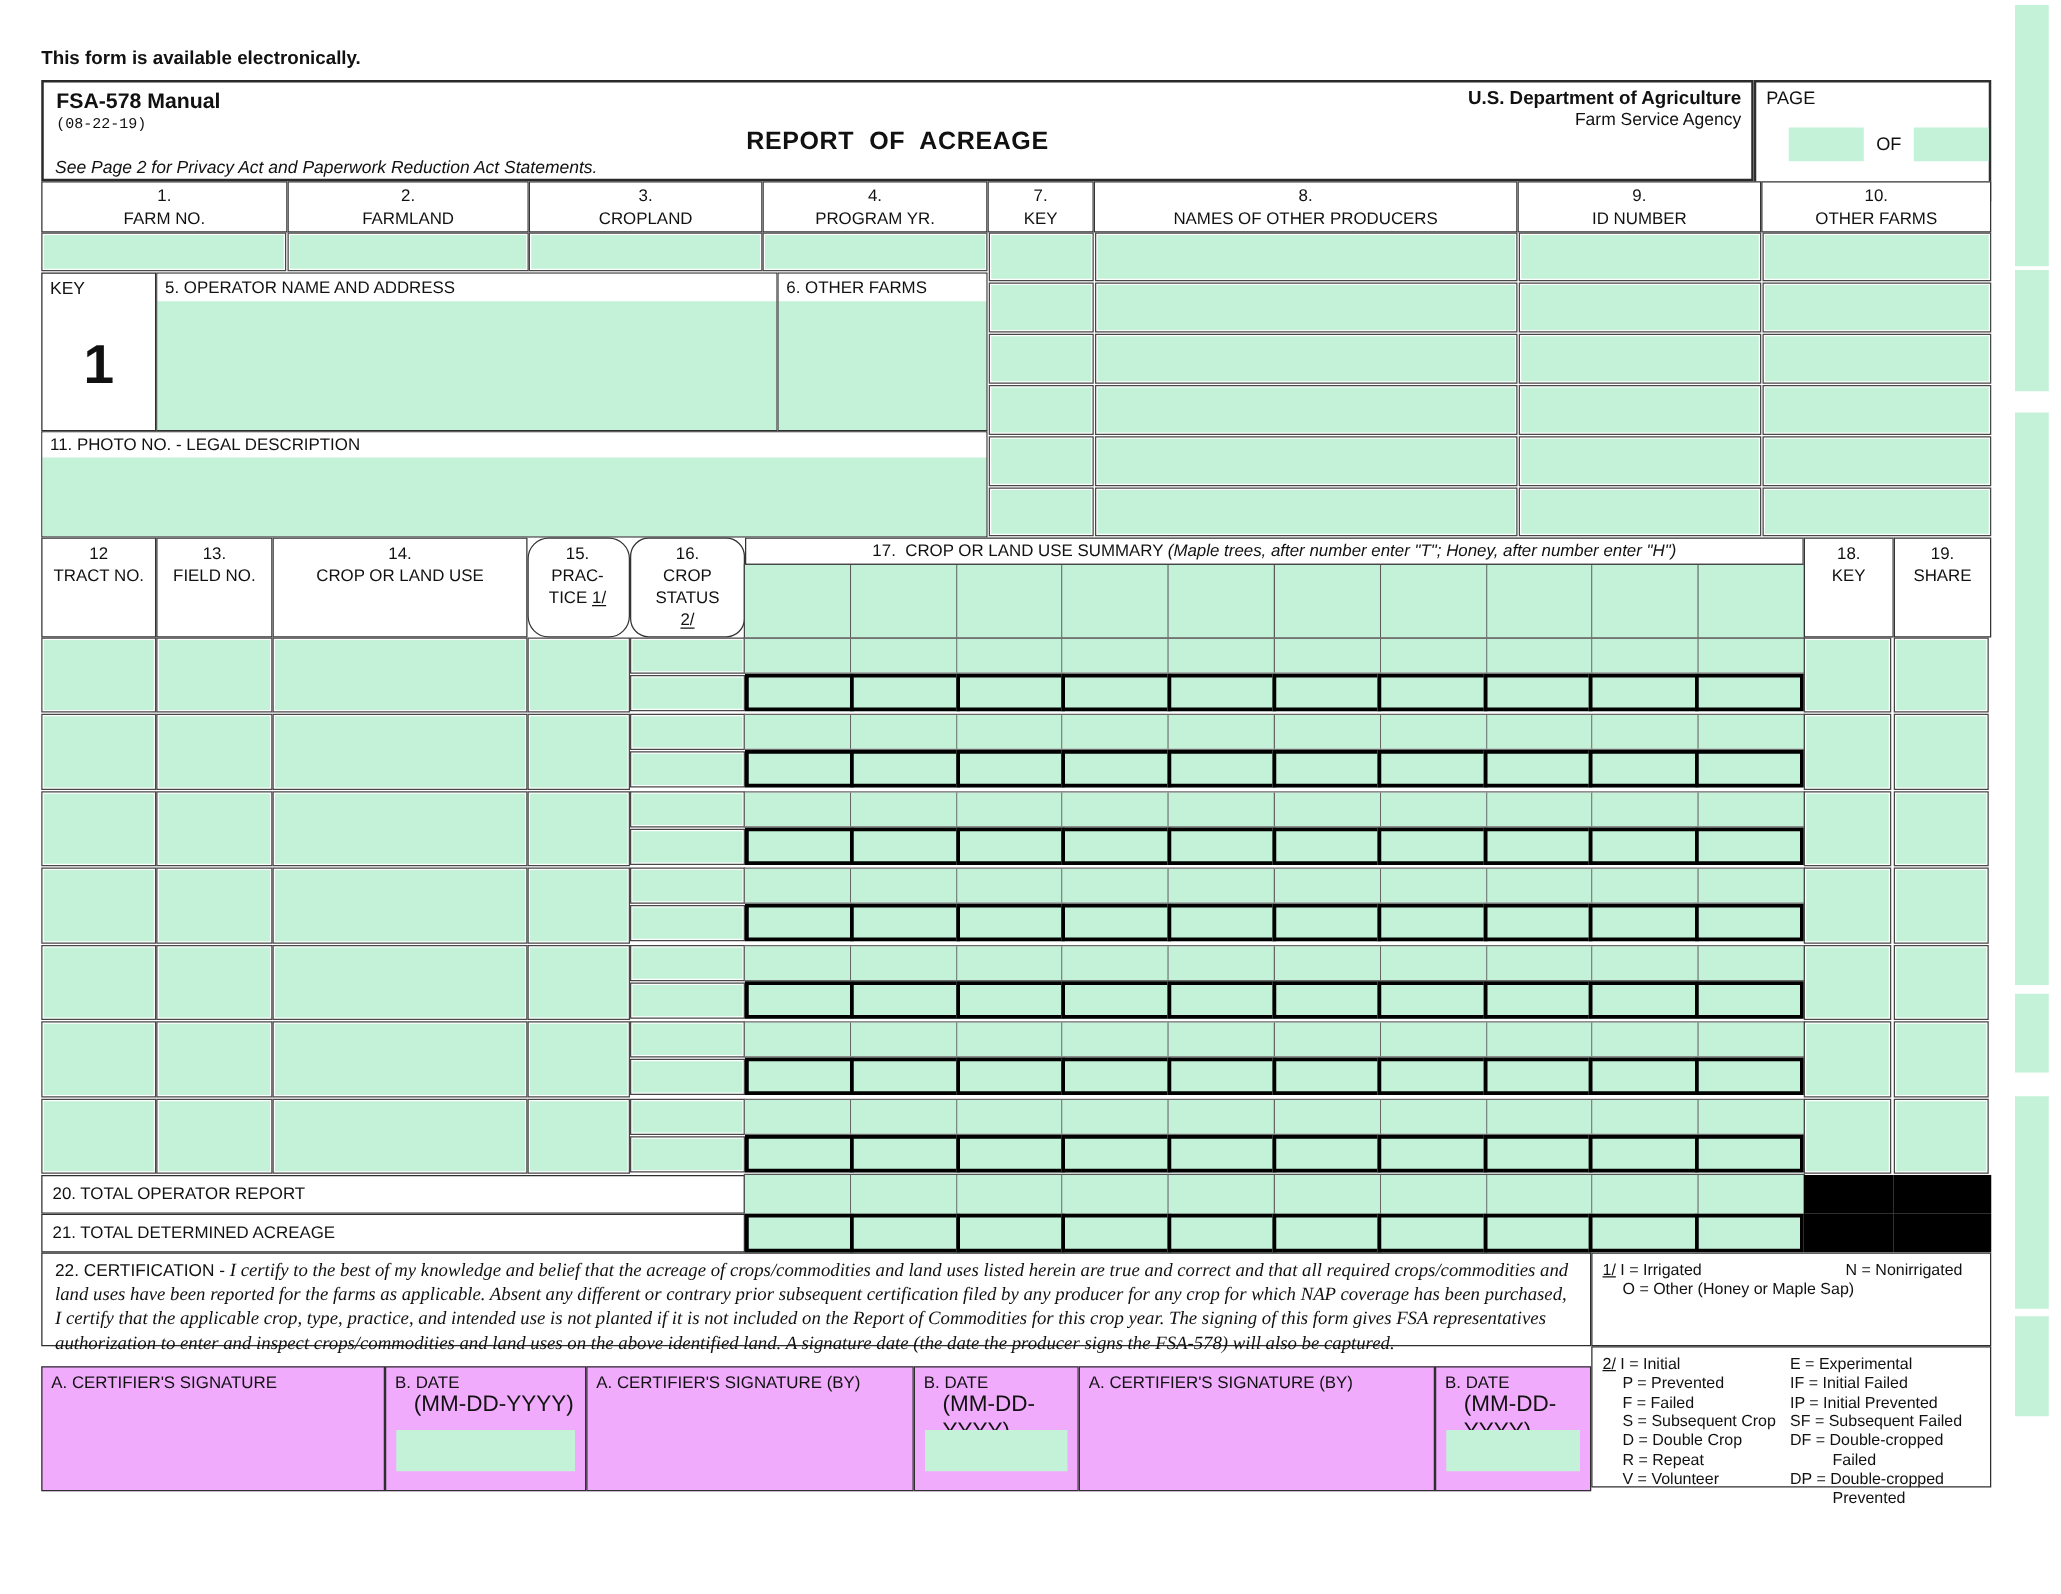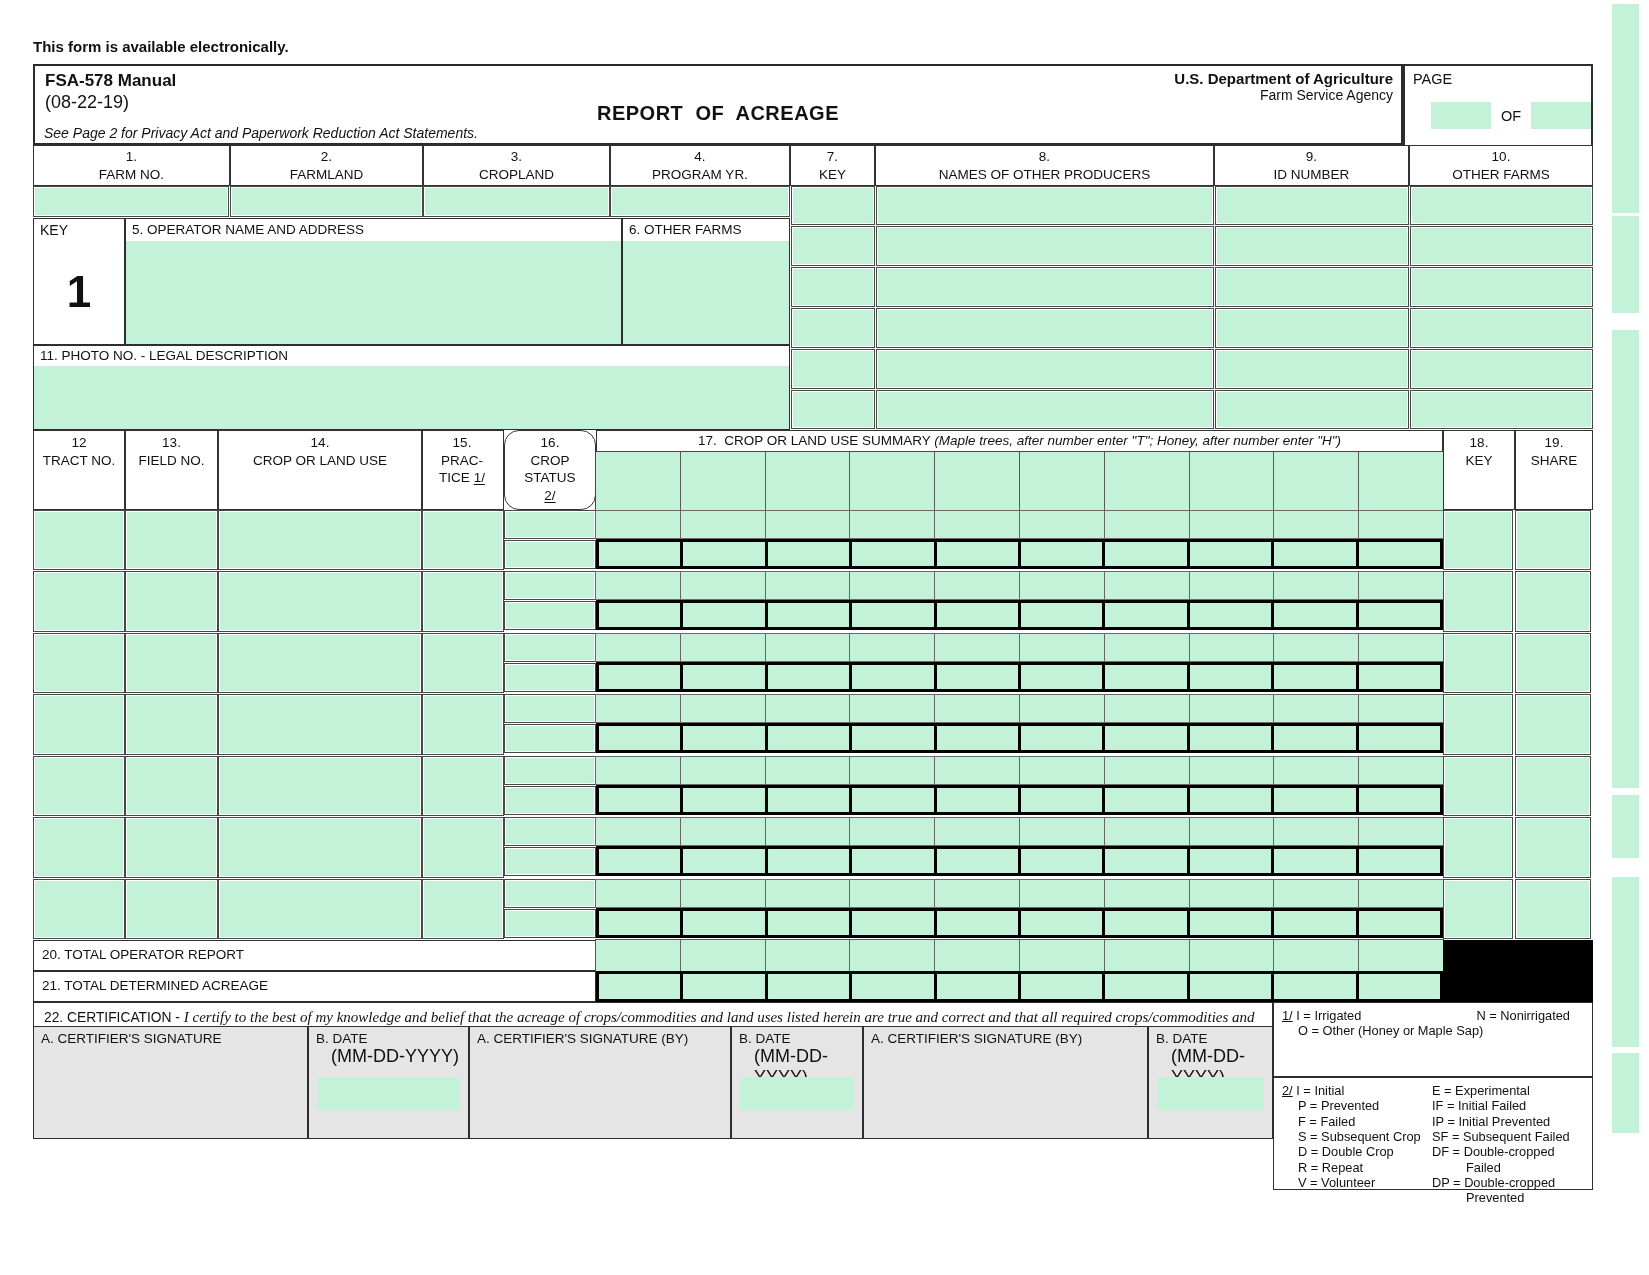--- a/index.html
+++ b/index.html
@@ -12,21 +12,21 @@
   #page{position:relative;width:1649px;height:1275px;background:#fff;overflow:hidden;}
   .abs{position:absolute;box-sizing:border-box;}
   .bx{border:1.6px solid #2e2e2e;background:#fff;}
   .grn{background:var(--field_green);}
   .fcell{background:var(--field_green);outline:1.5px solid var(--grid_line);outline-offset:1px;}
 
   
   .note{font-weight:bold;font-size:15px;}
   .formbox{border:2px solid #2a2a2a;}
   .fsa{position:absolute;left:10px;top:5px;font-weight:bold;font-size:17px;}
-  .rev{position:absolute;left:10px;top:26px;font-size:18px;}
+  .rev{position:absolute;left:10px;top:26px;font-size:12px;font-family:Liberation Mono, monospace;}
   .ftitle{position:absolute;left:0;right:0;top:36px;text-align:center;font-weight:bold;font-size:20px;word-spacing:6px;letter-spacing:.5px;}
   .dept{position:absolute;right:8px;top:4px;text-align:right;font-size:14px;line-height:1.15;}
   .dept b{font-size:15px;}
   .priv{position:absolute;left:9px;bottom:2px;font-style:italic;font-size:14px;}
   .pagebox .plbl{position:absolute;left:8px;top:5px;font-size:14.5px;}
   .pgrow{position:absolute;left:0;top:36px;width:100%;display:flex;align-items:center;}
   .pg1{margin-left:26px;width:62px;height:27px;}
   .pgof{width:42px;text-align:center;font-size:14.5px;}
   .pg2{width:62px;height:27px;}
 
@@ -85,21 +85,21 @@
   .l1r{display:flex;justify-content:space-between;padding-right:14px;}
   .ind{padding-left:16px;}
   .l2wrap{display:flex;}
   .l2c1{width:150px;}
   .l2c1 .ln{padding-left:16px;}
   .l2c1 .ln0{padding-left:0;}
   .l2c2{flex:1;}
   .l2c2 .ln{padding-left:34px;text-indent:-34px;}
 
   
-  .sigcell{top:1026px;height:113px;border:1.6px solid #2e2e2e;background:#e5e5e5;font-size:13.5px;}
+  .sigcell{top:1093px;height:100px;border:1.6px solid #2e2e2e;background:#f0abfc;font-size:13.5px;}
   .siglab{padding:4px 0 0 7px;}
   .datefmt{font-size:18px;padding-left:22px;}
   .dgreen{position:absolute;left:8px;right:8px;top:50px;height:33px;background:var(--field_green);}
 
   .strip{position:absolute;left:1612px;width:27px;background:var(--field_green);}
   .keybig{position:absolute;left:0;right:0;top:48px;text-align:center;font-size:44px;font-weight:bold;}
 </style>
 </head>
 <body>
 
@@ -184,21 +184,21 @@
       <div class="c"></div>
       <div class="c"></div>
       <div class="c"></div>
       <div class="c"></div>
       <div class="c"></div>
     </div>
 
   <div class="abs tcell" style="left:33px;width:92px;"><span>12</span><br><span>TRACT NO.</span></div>
   <div class="abs tcell" style="left:125px;width:93px;"><span>13.</span><br><span>FIELD NO.</span></div>
   <div class="abs tcell" style="left:218px;width:204px;"><span>14.</span><br><span>CROP OR LAND USE</span></div>
-  <div class="abs tcell" style="left:422px;width:82px;padding-left:7px;padding-right:9px;"><span>15.</span><br><span>PRAC-TICE</span> <u>1/</u></div>
+  <div class="abs tcell" style="left:422px;width:82px;padding-left:7px;padding-right:9px;border-radius:17px;"><span>15.</span><br><span>PRAC-TICE</span> <u>1/</u></div>
   <div class="abs tcell" style="left:504px;width:92px;border-radius:15px;"><span>16.</span><br><span>CROP STATUS</span><br><u>2/</u></div>
   <div class="abs" style="left:596px;top:430px;width:847px;height:22px;border:1.6px solid #333;background:#fff;text-align:center;font-size:13.5px;padding-top:2px;box-sizing:border-box;">
     <span>17.</span>&nbsp;&nbsp;<span>CROP OR LAND USE SUMMARY</span> <i>(Maple trees, after number enter "T"; Honey, after number enter "H")</i>
   </div>
   <div class="abs hra" style="left:596px;top:452px;width:847px;height:58px;">
       <div class="c"></div>
       <div class="c"></div>
       <div class="c"></div>
       <div class="c"></div>
       <div class="c"></div>

